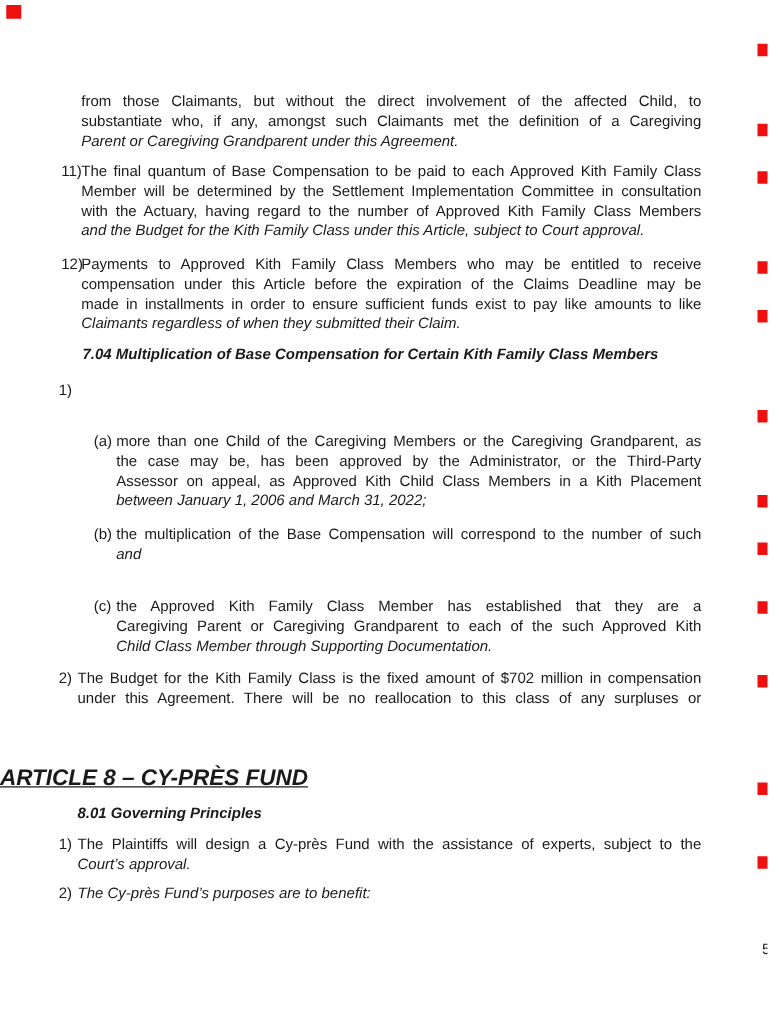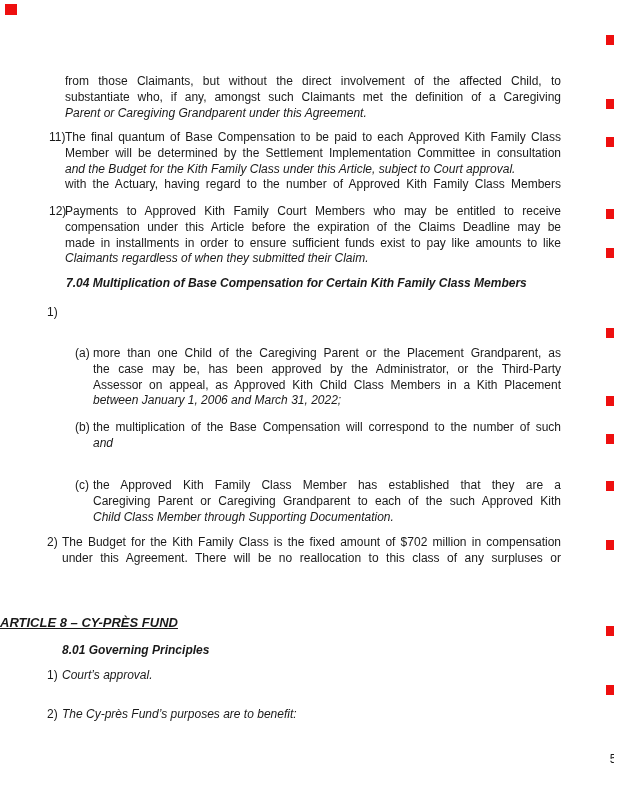--- a/index.html
+++ b/index.html
@@ -37,21 +37,21 @@
   .lettered       { padding-left: 46px; }
   .lettered > .marker { left: 28px; }
 
   .heading    { padding-left: 19px; font-weight: bold; }
   .subheading { padding-left: 15px; font-weight: bold; }
   .heading-centered {
     left: -47px;
     width: 623px;
     text-align: center;
     font-weight: bold;
-    font-size: 13px;
+    font-size: 18px;
   }
   .heading-centered .jline {
     text-align: center;
     text-align-last: center;
     text-decoration: underline;
   }
 
   .jline {
     text-align: justify;
     text-align-last: justify;
@@ -76,39 +76,39 @@
   <div class="content">
       <div class="block paragraph" style="top: 74px;">
         <div class="jline">from those Claimants, but without the direct involvement of the affected Child, to</div>
         <div class="jline">substantiate who, if any, amongst such Claimants met the definition of a Caregiving</div>
         <div class="jline last">Parent or Caregiving Grandparent under this Agreement.</div>
       </div>
       <div class="block numbered-wide" style="top: 130px;">
         <span class="marker">11)</span>
         <div class="jline">The final quantum of Base Compensation to be paid to each Approved Kith Family Class</div>
         <div class="jline">Member will be determined by the Settlement Implementation Committee in consultation</div>
+        <div class="jline">with the Actuary, having regard to the number of Approved Kith Family Class Members</div>
         <div class="jline last">and the Budget for the Kith Family Class under this Article, subject to Court approval.</div>
-        <div class="jline">with the Actuary, having regard to the number of Approved Kith Family Class Members</div>
       </div>
       <div class="block numbered-wide" style="top: 204px;">
         <span class="marker">12)</span>
-        <div class="jline">Payments to Approved Kith Family Court Members who may be entitled to receive</div>
+        <div class="jline">Payments to Approved Kith Family Class Members who may be entitled to receive</div>
         <div class="jline">compensation under this Article before the expiration of the Claims Deadline may be</div>
         <div class="jline">made in installments in order to ensure sufficient funds exist to pay like amounts to like</div>
         <div class="jline last">Claimants regardless of when they submitted their Claim.</div>
       </div>
       <div class="block heading" style="top: 276px;">
         <div class="jline last">7.04 Multiplication of Base Compensation for Certain Kith Family Class Members</div>
       </div>
       <div class="block numbered" style="top: 305px;">
         <span class="marker">1)</span>
       </div>
       <div class="block lettered" style="top: 346px;">
         <span class="marker">(a)</span>
-        <div class="jline">more than one Child of the Caregiving Parent or the Placement Grandparent, as</div>
+        <div class="jline">more than one Child of the Caregiving Members or the Caregiving Grandparent, as</div>
         <div class="jline">the case may be, has been approved by the Administrator, or the Third-Party</div>
         <div class="jline">Assessor on appeal, as Approved Kith Child Class Members in a Kith Placement</div>
         <div class="jline last">between January 1, 2006 and March 31, 2022;</div>
       </div>
       <div class="block lettered" style="top: 420px;">
         <span class="marker">(b)</span>
         <div class="jline">the multiplication of the Base Compensation will correspond to the number of such</div>
         <div class="jline last">and</div>
       </div>
       <div class="block lettered" style="top: 478px;">
@@ -123,20 +123,21 @@
         <div class="jline">under this Agreement. There will be no reallocation to this class of any surpluses or</div>
       </div>
       <div class="block heading-centered" style="top: 615px;">
         <div class="jline last">ARTICLE 8 – CY-PRÈS FUND</div>
       </div>
       <div class="block subheading" style="top: 643px;">
         <div class="jline last">8.01 Governing Principles</div>
       </div>
       <div class="block numbered" style="top: 668px;">
         <span class="marker">1)</span>
+        <div class="jline">The Plaintiffs will design a Cy-près Fund with the assistance of experts, subject to the</div>
         <div class="jline last">Court’s approval.</div>
       </div>
       <div class="block numbered" style="top: 707px;">
         <span class="marker">2)</span>
         <div class="jline last">The Cy-près Fund’s purposes are to benefit:</div>
       </div>
     </div>
   <div class="page-number">57</div>
   <div id="marks-layer">
       <div class="red-mark" style="left: 5px; top: 4px; width: 12px; height: 11px; background: rgb(238, 15, 15);"></div>

